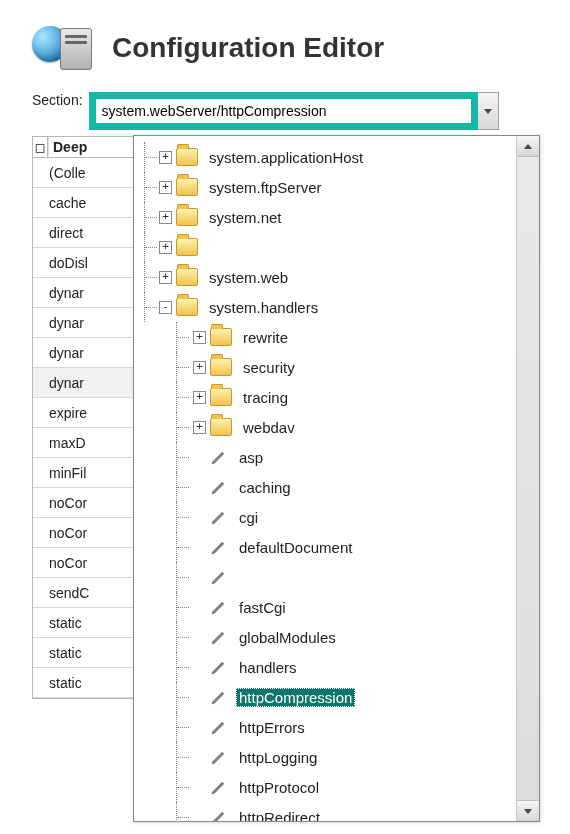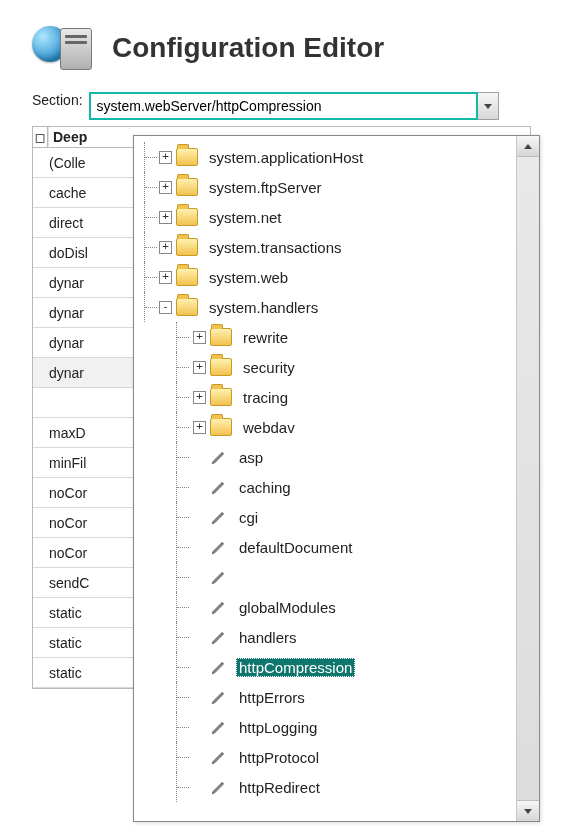--- a/index.html
+++ b/index.html
@@ -75,21 +75,21 @@
 .section-label {
   font-size: 14px;
   margin-right: 6px;
 }
 .section-input {
   flex: 0 0 410px;
   display: flex;
 }
 .section-input input {
   flex: 1;
-  border: 2px solid #14b8a6;
+  border: 7px solid #14b8a6;
   background: #fff;
   font-size: 14px;
   padding: 4px 6px;
   height: 16px;
 }
 .section-input .dropbtn {
   width: 20px;
   border: 1px solid #a0a0a0;
   border-left: 0;
   background: linear-gradient(#f6f6f6, #d8d8d8);
@@ -315,20 +315,21 @@
         </div>
         <div class="grid-row">
           <div class="name">dynar</div>
           <div class="val"></div>
         </div>
         <div class="grid-row shade">
           <div class="name">dynar</div>
           <div class="val"></div>
         </div>
         <div class="grid-row">
+          <div class="name">expire</div>
           <div class="val"></div>
         </div>
         <div class="grid-row">
           <div class="name">maxD</div>
           <div class="val"></div>
         </div>
         <div class="grid-row">
           <div class="name">minFil</div>
           <div class="val"></div>
         </div>
@@ -381,21 +382,20 @@
           <div class="tree-item">
             <span class="dots" style="width: 12px;"></span>
             <span class="expander">+</span>
             <span class="folder"></span>
             <span class="label">system.net</span>
           </div>
           <div class="tree-item">
             <span class="dots" style="width: 12px;"></span>
             <span class="expander">+</span>
             <span class="folder"></span>
-            <span class="label">system.transactions</span>
           </div>
           <div class="tree-item">
             <span class="dots" style="width: 12px;"></span>
             <span class="expander">+</span>
             <span class="folder"></span>
             <span class="label">system.web</span>
           </div>
           <div class="tree-item">
             <span class="dots" style="width: 12px;"></span>
             <span class="expander">-</span>
@@ -471,20 +471,30 @@
             <span class="label">defaultDocument</span>
           </div>
           <div class="tree-item">
             <span class="spacer2"></span>
             <span class="dots" style="width: 14px;"></span>
             <span class="expander blank"></span>
             <span class="pencil"><svg viewBox="0 0 24 24">
                 <path d="M3 21l3-1 12-12-2-2L4 18l-1 3z" fill="#888" stroke="#555" stroke-width="1"></path>
                 <path d="M16 6l2 2" stroke="#555" stroke-width="1"></path>
               </svg></span>
+          </div>
+          <div class="tree-item">
+            <span class="spacer2"></span>
+            <span class="dots" style="width: 14px;"></span>
+            <span class="expander blank"></span>
+            <span class="pencil"><svg viewBox="0 0 24 24">
+                <path d="M3 21l3-1 12-12-2-2L4 18l-1 3z" fill="#888" stroke="#555" stroke-width="1"></path>
+                <path d="M16 6l2 2" stroke="#555" stroke-width="1"></path>
+              </svg></span>
+            <span class="label">fastCgi</span>
           </div>
           <div class="tree-item">
             <span class="spacer2"></span>
             <span class="dots" style="width: 14px;"></span>
             <span class="expander blank"></span>
             <span class="pencil"><svg viewBox="0 0 24 24">
                 <path d="M3 21l3-1 12-12-2-2L4 18l-1 3z" fill="#888" stroke="#555" stroke-width="1"></path>
                 <path d="M16 6l2 2" stroke="#555" stroke-width="1"></path>
               </svg></span>
             <span class="label">globalModules</span>

